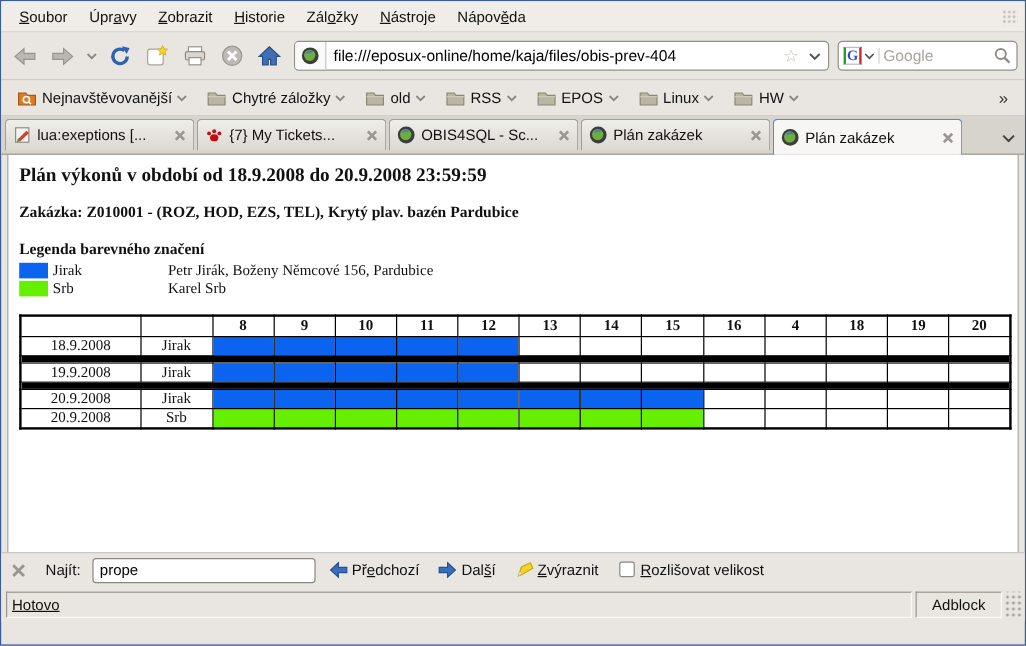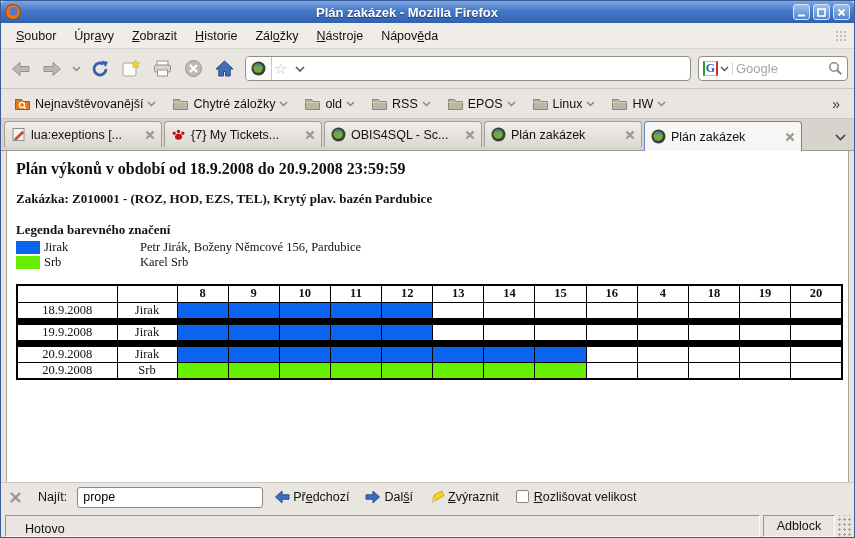--- a/index.html
+++ b/index.html
@@ -91,54 +91,33 @@
   .find-input { width:186px; height:21px; border:1px solid #8a8680; border-radius:3px;
     padding:0 5px; font-size:12.5px; font-family:"Liberation Sans",sans-serif; background:#fff; color:#000; }
   .find-btn { display:flex; align-items:center; gap:3px; padding:2px 5px; border-radius:3px; }
   .find-btn u, .find-check u { text-decoration:underline; }
   .find-check { display:flex; gap:5px; margin-left:6px; }
   .checkbox { width:13px; height:13px; background:#fff; border:1px solid #8a8680; border-radius:2px; }
   
   .statusbar { height:29px; background:#e9e6e1; display:flex; align-items:center;
     padding:3px 2px 3px 4px; gap:3px; }
   .status-panel { flex:1; height:22px; border:1px solid; border-color:#9a968f #fbfaf8 #fbfaf8 #9a968f;
-    display:flex; align-items:flex-end; padding:0 19px; }
+    display:flex; align-items:center; padding:0 4px;text-decoration:underline; }
   .adblock-panel { width:72px; height:22px; border:1px solid; border-color:#9a968f #fbfaf8 #fbfaf8 #9a968f;
     display:flex; align-items:center; justify-content:center; }
   .grip { width:14px; height:22px; align-self:flex-end;
     background-image:radial-gradient(#a8a49d 1.2px, transparent 1.4px); background-size:5px 5px;
     background-position:bottom right; }
   .icon { display:inline-flex; align-items:center; justify-content:center; }
 </style>
 </head>
 <body>
 
 <div class="window">
 
-  <div class="titlebar">
-    <div class="fx-icon"></div>
-    <div class="title-text">Plán zakázek - Mozilla Firefox</div>
-    <div class="winbtns">
-      <div class="winbtn">
-          <svg width="9" height="9">
-            <path d="M1 7.5h7" stroke="#fff" stroke-width="2"></path>
-          </svg>
-        </div>
-      <div class="winbtn">
-          <svg width="9" height="9">
-            <rect x="1" y="1" width="7" height="7" fill="none" stroke="#fff" stroke-width="1.6"></rect>
-          </svg>
-        </div>
-      <div class="winbtn">
-          <svg width="9" height="9">
-            <path d="M1.5 1.5l6 6M7.5 1.5l-6 6" stroke="#fff" stroke-width="1.8"></path>
-          </svg>
-        </div>
-    </div>
-  </div>
 
   <div class="menubar">
     <span class="menu-item"><u>S</u>oubor</span>
       <span class="menu-item">Úpr<u>a</u>vy</span>
       <span class="menu-item"><u>Z</u>obrazit</span>
       <span class="menu-item"><u>H</u>istorie</span>
       <span class="menu-item">Zál<u>o</u>žky</span>
       <span class="menu-item"><u>N</u>ástroje</span>
       <span class="menu-item">Nápov<u>ě</u>da</span>
       <div class="throbber"></div>
@@ -211,20 +190,21 @@
     <div class="urlbar">
       <div class="favbox">
           <span class="icon">
             <svg width="15" height="15">
               <circle cx="7.5" cy="7.5" r="7" fill="#3c3f38"></circle>
               <circle cx="7.1" cy="7.1" r="4.7" fill="#6fae3e"></circle>
               <path d="M4.5 5.5a4 4 0 0 1 5-1" stroke="#4a7cc0" stroke-width="1.6" fill="none"></path>
             </svg>
           </span>
         </div>
+      <div class="urltext">file:///eposux-online/home/kaja/files/obis-prev-404</div>
       <div class="star">☆</div>
       <div class="dropzone">
         <svg width="10" height="6">
             <path d="M1 1l4 4 4-4" stroke="#555" stroke-width="1.6" fill="none"></path>
           </svg>
       </div>
     </div>
     <div class="searchbox">
       <div class="g-icon">G</div>
       <svg width="9" height="6" style="margin-left:2px">

